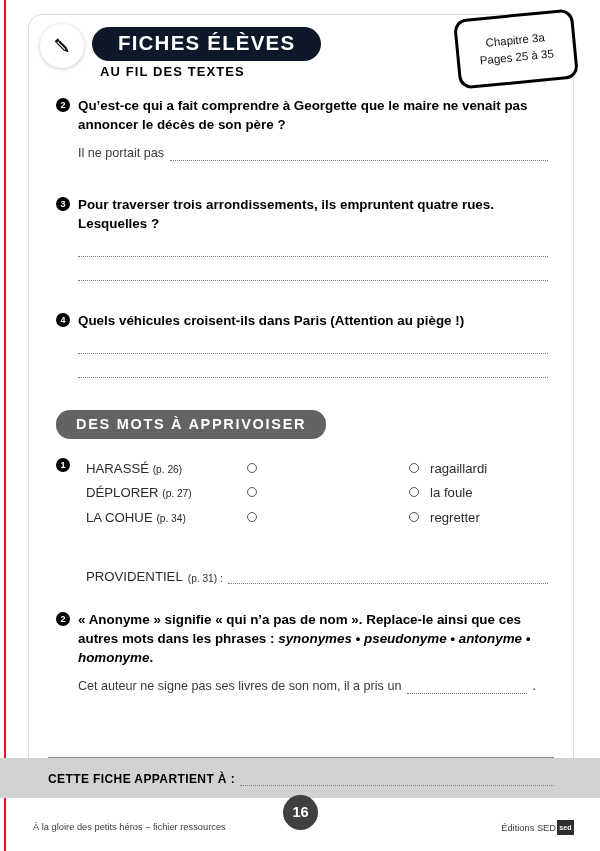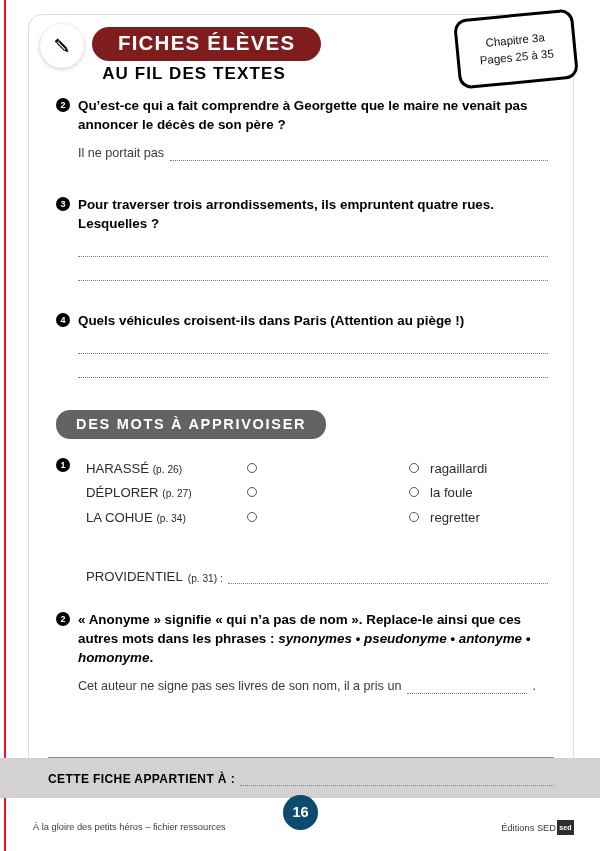--- a/index.html
+++ b/index.html
@@ -56,43 +56,43 @@
     align-items: center;
     justify-content: center;
     z-index: 6;
   }
   .pencil-badge svg { display: block; }
 
   .title-pill {
     position: absolute;
     left: 92px;
     top: 27px;
-    background: #7f1d1d;
+    background: #0f172a;
     border-radius: 19px;
     padding: 5px 26px 7px 26px;
     z-index: 5;
   }
   .title-pill span {
     color: #ffffff;
     font-weight: bold;
     font-size: 20.5px;
     letter-spacing: 1.2px;
     font-stretch: condensed;
     white-space: nowrap;
     display: block;
     line-height: 1.05;
   }
   .subtitle {
     position: absolute;
-    left: 82px;
+    left: 100px;
     top: 64px;
     width: 224px;
-    text-align: center;
-    font-weight: bold;
-    font-size: 17px;
+    text-align: left;
+    font-weight: bold;
+    font-size: 13px;
     letter-spacing: 1.1px;
     color: #000000;
     z-index: 5;
   }
 
   .chapter-badge {
     position: absolute;
     left: 456px;
     top: 14px;
     width: 114px;
@@ -258,21 +258,21 @@
     line-height: 1.1;
   }
 
   .page-circle {
     position: absolute;
     left: 283px;
     top: 795px;
     width: 35px;
     height: 35px;
     border-radius: 50%;
-    background: #0c4a6e;
+    background: #404040;
     color: #ffffff;
     font-size: 14.5px;
     font-weight: bold;
     line-height: 35px;
     text-align: center;
     z-index: 8;
   }
 
   .foot-left {
     position: absolute;

